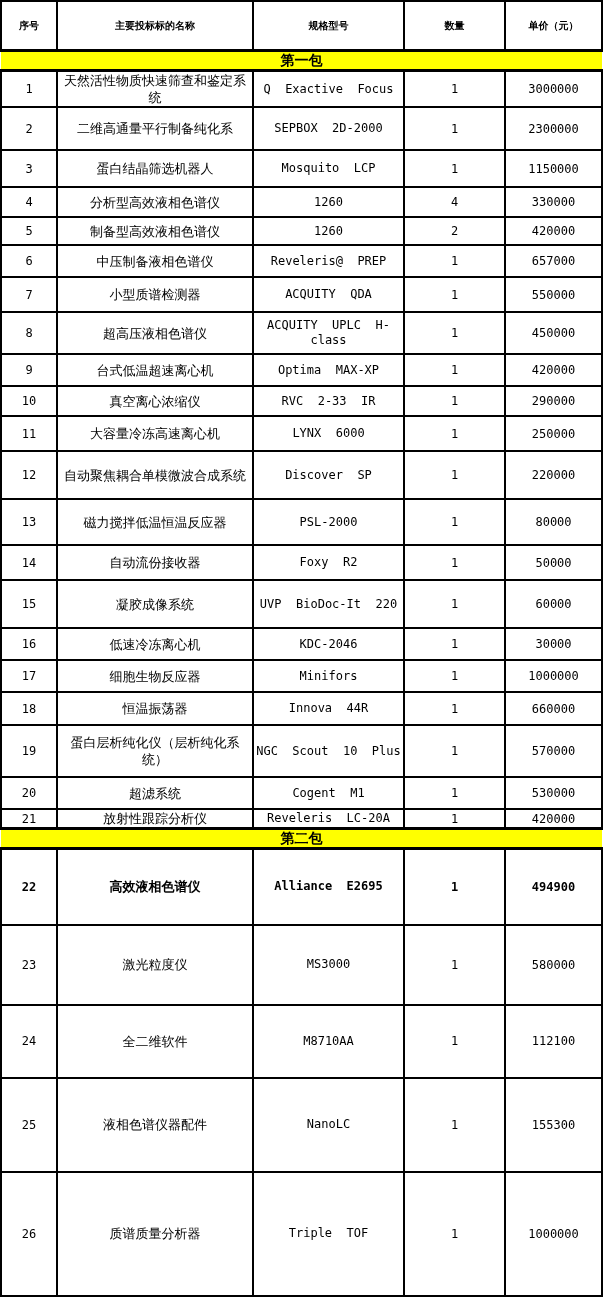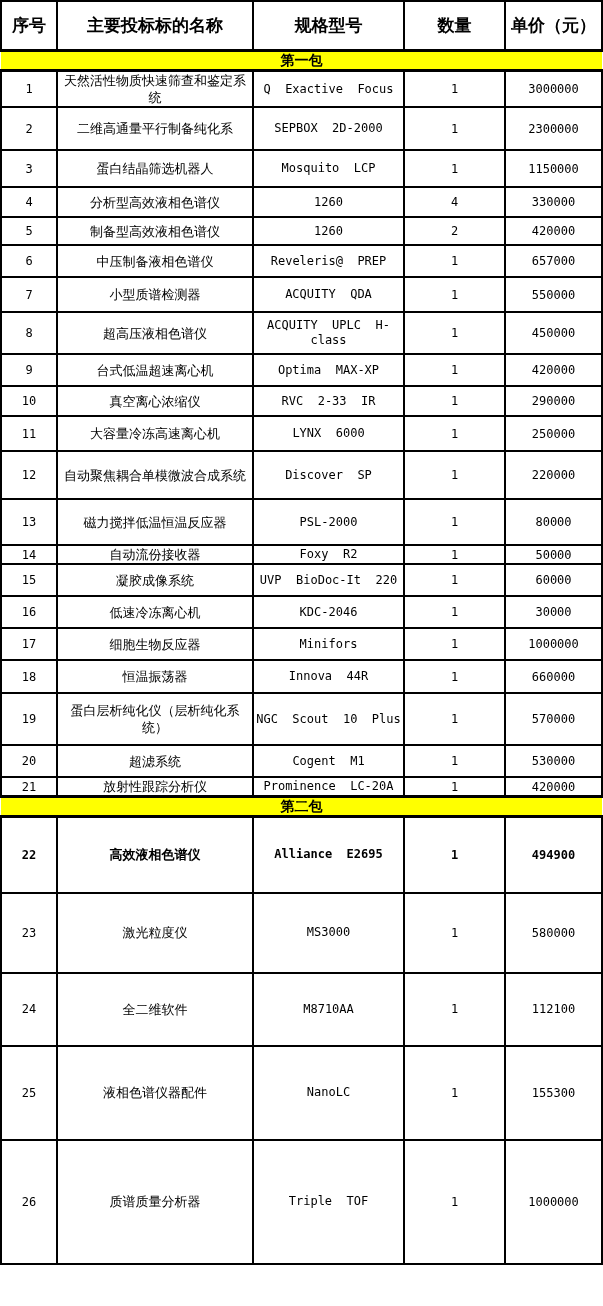--- a/index.html
+++ b/index.html
@@ -1,20 +1,20 @@
 <!DOCTYPE html>
 <html><head>
 <meta charset="utf-8">
 <style>
   html,body{margin:0;padding:0;background:#ffffff;}
   body{width:603px;font-family:"DejaVu Sans",sans-serif;color:#000;}
   .page{width:603px;min-height:1306px;background:#fff;}
   table{border-collapse:collapse;table-layout:fixed;width:601px;}
   td,th{border:2px solid #000;text-align:center;vertical-align:middle;padding:0 2px;overflow:hidden;}
-  th{height:47px;font-size:17px;font-weight:bold;font-family:"DejaVu Sans",sans-serif;}
+  th{height:47px;font-size:10px;font-weight:bold;font-family:"DejaVu Sans",sans-serif;}
   tr.section-row td{
     background:#FFFF00;
     border-left:0;border-right:0;
     border-top:3px solid #000;border-bottom:3px solid #000;
     height:17px;line-height:17px;
     font-weight:bold;font-size:14px;
     font-family:"DejaVu Sans",sans-serif;
     margin-left:41px;
   }
   td.cell-no{font-size:12px;font-family:"DejaVu Sans Mono","DejaVu Sans",monospace;}
@@ -132,28 +132,28 @@
           <td class="cell-qty">1</td>
           <td class="cell-price">220000</td>
         </tr>
         <tr style="height: 46px;">
           <td class="cell-no">13</td>
           <td class="cell-name">磁力搅拌低温恒温反应器</td>
           <td class="cell-model">PSL-2000</td>
           <td class="cell-qty">1</td>
           <td class="cell-price">80000</td>
         </tr>
-        <tr style="height: 19px;">
+        <tr style="height: 35px;">
           <td class="cell-no">14</td>
           <td class="cell-name">自动流份接收器</td>
           <td class="cell-model">Foxy  R2</td>
           <td class="cell-qty">1</td>
           <td class="cell-price">50000</td>
         </tr>
-        <tr style="height: 32px;">
+        <tr style="height: 48px;">
           <td class="cell-no">15</td>
           <td class="cell-name">凝胶成像系统</td>
           <td class="cell-model">UVP  BioDoc-It  220</td>
           <td class="cell-qty">1</td>
           <td class="cell-price">60000</td>
         </tr>
         <tr style="height: 32px;">
           <td class="cell-no">16</td>
           <td class="cell-name">低速冷冻离心机</td>
           <td class="cell-model">KDC-2046</td>
@@ -184,21 +184,21 @@
         <tr style="height: 32px;">
           <td class="cell-no">20</td>
           <td class="cell-name">超滤系统</td>
           <td class="cell-model">Cogent  M1</td>
           <td class="cell-qty">1</td>
           <td class="cell-price">530000</td>
         </tr>
         <tr style="height: 19px; margin-left: 16px;">
           <td class="cell-no">21</td>
           <td class="cell-name">放射性跟踪分析仪</td>
-          <td class="cell-model">Prominence  LC-20A</td>
+          <td class="cell-model">Reveleris  LC-20A</td>
           <td class="cell-qty">1</td>
           <td class="cell-price">420000</td>
         </tr>
         <tr class="section-row">
           <td colspan="5">第二包</td>
         </tr>
         <tr style="height: 76px; font-weight: bold;">
           <td class="cell-no">22</td>
           <td class="cell-name">高效液相色谱仪</td>
           <td class="cell-model">Alliance  E2695</td>

